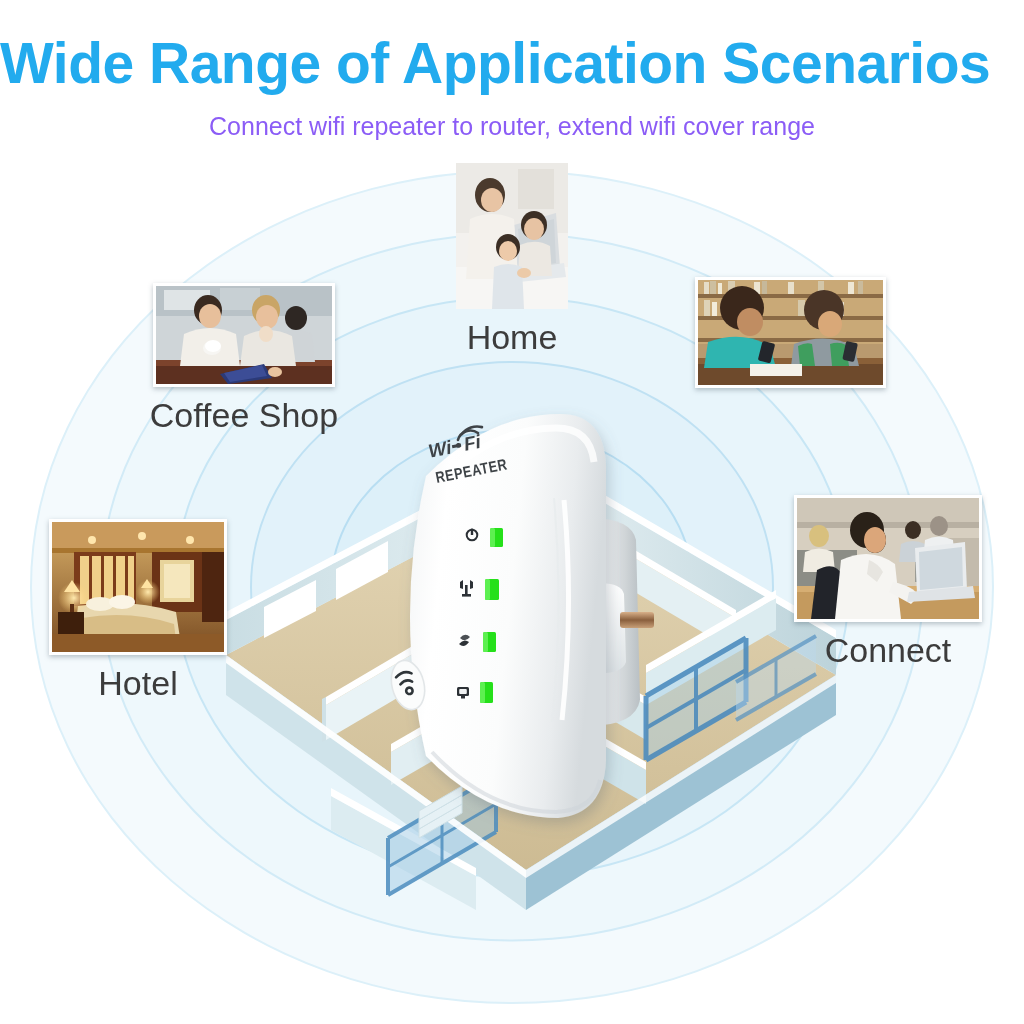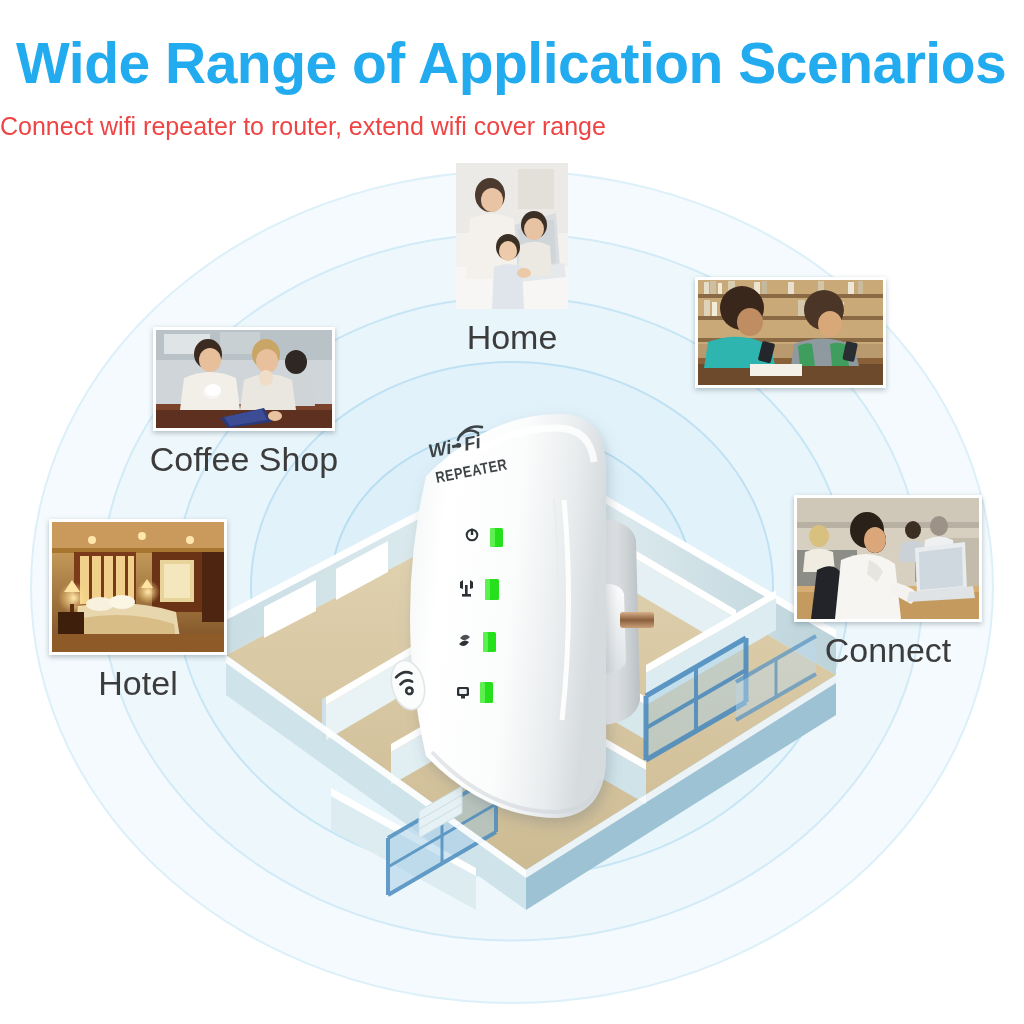--- a/index.html
+++ b/index.html
@@ -3,28 +3,28 @@
 <meta charset="utf-8">
 <style>
   html,body{margin:0;padding:0;background:#fff;}
   body{width:1024px;height:1024px;overflow:hidden;
        font-family:"Liberation Sans","DejaVu Sans",sans-serif;}
 
   #stage{position:relative;width:1024px;height:1024px;background:#ffffff;overflow:hidden;}
 
   
   .title{
-    position:absolute;left:16px;top:30px;width:834px;text-align:center;
+    position:absolute;left:0;top:30px;width:834px;text-align:center;
     font-size:57px;font-weight:bold;letter-spacing:-0.5px;
     color:#22ABEE;white-space:nowrap;
     font-family:"Liberation Sans","DejaVu Sans",sans-serif;
   }
   .subtitle{
-    position:absolute;left:0;top:112px;width:1024px;text-align:left;
-    font-size:25px;color:#ef4444;font-weight:normal;white-space:nowrap;
+    position:absolute;left:0;top:112px;width:1024px;text-align:center;
+    font-size:25px;color:#8b5cf6;font-weight:normal;white-space:nowrap;
   }
 
   
   .rings{position:absolute;left:0;top:150px;width:1024px;height:874px;pointer-events:none;}
   .ring{position:absolute;border-radius:50%;left:50%;top:50%;transform:translate(-50%,-50%);}
   .r1{width:960px;height:830px;background:#f4fafd;border:2px solid #dcf0f9;}
   .r2{width:820px;height:705px;background:#eef8fc;border:2px solid #d2ebf7;}
   .r3{width:672px;height:578px;background:#e8f5fb;border:2px solid #c7e6f5;}
   .r4{width:520px;height:448px;background:#e2f2fa;border:2px solid #bfe1f3;}
   .r5{width:360px;height:312px;background:#ddf0f9;border:2px solid #b8def2;}
@@ -46,21 +46,21 @@
   }
   .photo.noborder{border:none;box-shadow:none;}
   .photo svg{display:block;width:100%;height:100%;}
   .caption{
     text-align:center;color:#3c3c3c;font-size:34px;margin-top:9px;white-space:nowrap;
   }
 
   
   .c-home{left:428px;top:163px;width:168px;}
   .c-home .photo{width:112px;height:146px;margin:0 auto;}
-  .c-coffee{left:140px;top:283px;width:208px;margin-top:44px;}
+  .c-coffee{left:140px;top:283px;width:208px;}
   .c-coffee .photo{width:176px;height:98px;margin:0 auto;}
   .c-library{left:686px;top:277px;width:208px;}
   .c-library .photo{width:185px;height:105px;margin:0 auto;}
   .c-office{left:788px;top:495px;width:200px;}
   .c-office .photo{width:182px;height:121px;margin:0 auto;}
   .c-hotel{left:42px;top:519px;width:192px;}
   .c-hotel .photo{width:172px;height:130px;margin:0 auto;}
 </style>
 </head>
 <body>

